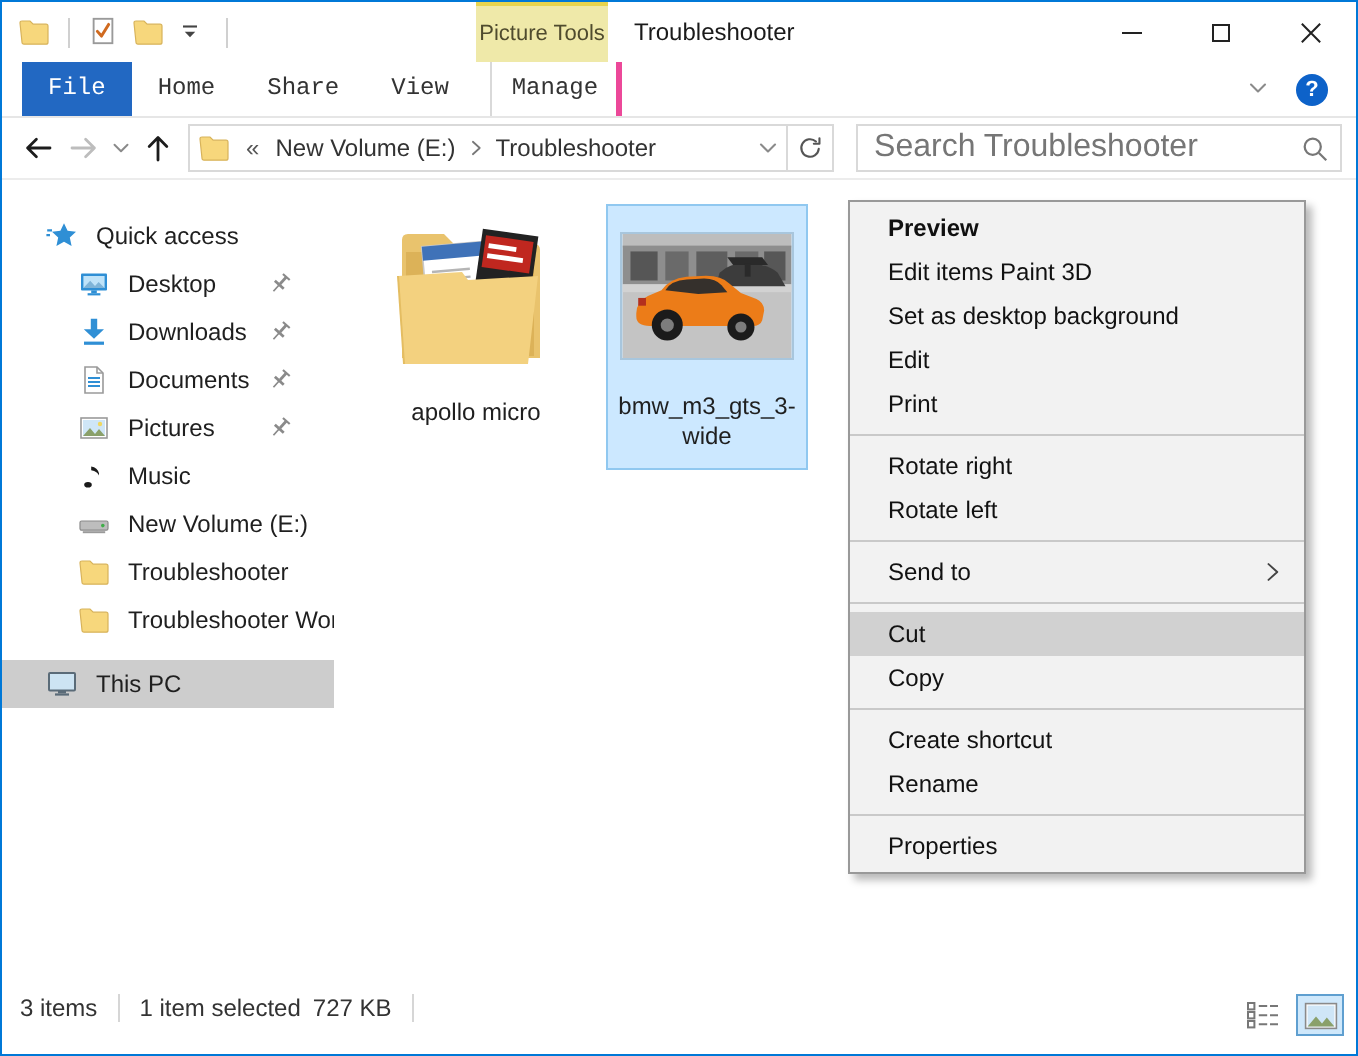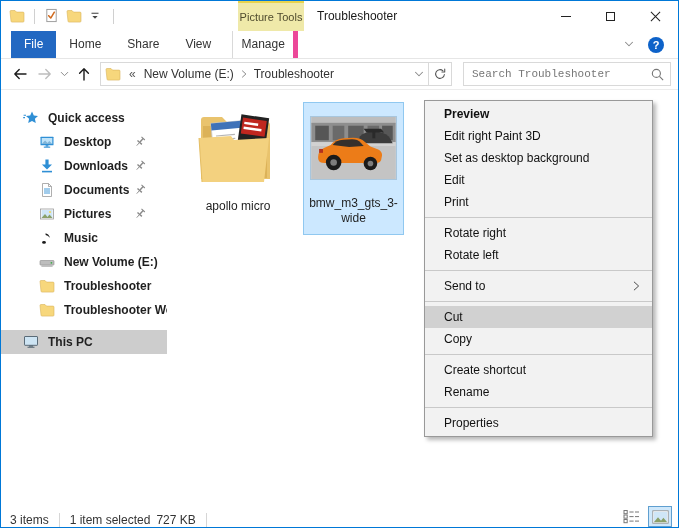--- a/index.html
+++ b/index.html
@@ -22,50 +22,50 @@
     font-size:11px; color:#4f4b2e; }
   .wtitle { position:absolute; left:316px; top:0; height:30px; line-height:30px; font-size:12px; color:#1a1a1a; }
   .wcontrols { margin-left:auto; display:flex; height:30px; }
   .wbtn { width:45px; height:30px; display:flex; align-items:center; justify-content:center; }
   .min-glyph { width:10px; border-top:1px solid #222; display:block; }
   .max-glyph { width:9px; height:9px; border:1px solid #222; display:block; }
 
   
   .tabsrow { height:28px; display:flex; align-items:stretch; border-bottom:1px solid #e6e6e6; flex-shrink:0; background:#fff; }
   .tabs { display:flex; padding-left:10px; }
-  .tab { padding:0 13px; line-height:27px; font-size:12px; color:#333; }
+  .tab { padding:0 13px; line-height:27px; font-size:12px; color:#333;font-family:Liberation Mono, monospace; }
   .tab.active { background:var(--file-tab-bg); color:#fff; }
   .tab.contextual { width:66px; padding:0; text-align:center; margin-left:8px; background:#fff;
-    border-left:1px solid #d9d9d9; border-right:5px solid #ec4899; }
+    border-left:1px solid #d9d9d9; border-right:3px solid #ec4899; }
   .tabs-right { margin-left:auto; display:flex; align-items:center; gap:10px; padding-right:14px; }
   .tabs-right .icon { width:16px; height:16px; display:inline-flex; }
   .help { width:16px; height:16px; border-radius:50%; background:#0d62c9; color:#fff; font-size:11px; font-weight:bold;
     display:flex; align-items:center; justify-content:center; }
 
   
   .navrow { height:31px; display:flex; align-items:center; padding:0 7px; border-bottom:1px solid #ececec; flex-shrink:0; gap:1px; background:#fff; }
   .navbtn { width:24px; height:24px; display:flex; align-items:center; justify-content:center; }
   .navbtn.narrow { width:13px; }
   .navbtn svg, .addr svg, .search svg { display:block; }
   .addr { display:flex; align-items:stretch; height:24px; border:1px solid #d9d9d9; background:#fff; width:352px; margin-left:3px; }
   .addr-main { flex:1; display:flex; align-items:center; padding-left:4px; overflow:hidden; }
   .addr-main .icon { width:16px; height:16px; margin-right:5px; flex-shrink:0; display:inline-flex; }
   .addr-overflow { color:#555; padding:0 3px; }
   .crumb { padding:0 5px; color:#333; white-space:nowrap; }
   .crumb-sep { display:inline-flex; width:10px; }
   .addr-dd { width:18px; display:flex; align-items:center; justify-content:center; }
   .addr-refresh { width:23px; border-left:1px solid #d9d9d9; display:flex; align-items:center; justify-content:center; }
   .search { flex:1; display:flex; align-items:center; height:24px; border:1px solid #d9d9d9; background:#fff; margin-left:10px; }
-  .search input { flex:1; border:none; outline:none; font-family:Liberation Mono, monospace; font-size:11px; padding-left:8px; color:#333; background:transparent; }
+  .search input { flex:1; border:none; outline:none; font-family:Liberation Sans, sans-serif; font-size:16px; padding-left:8px; color:#333; background:transparent; }
   .search input::placeholder { color:#767676; }
   .search .sicon { width:26px; display:flex; align-items:center; justify-content:center; }
 
   
   .content { flex:1; display:flex; background:#fff; overflow:hidden; }
-  .sidebar { width:166px; padding-top:16px; flex-shrink:0; overflow:hidden;font-weight:bold; }
+  .sidebar { width:166px; padding-top:16px; flex-shrink:0; overflow:hidden; }
   .side-item { height:24px; display:flex; align-items:center; padding-left:22px; white-space:nowrap; position:relative; overflow:hidden; }
   .side-item.lvl1 { padding-left:38px; }
   .side-item.gap { margin-top:8px; }
   .side-item.selected { background:var(--sidebar-selected-bg); }
   .side-item .icon { width:16px; height:16px; margin-right:9px; flex-shrink:0; display:inline-flex; }
   .side-item .pin { position:absolute; right:20px; top:5px; width:14px; height:14px; display:inline-flex; }
 
   .main { flex:1; padding:12px 0 0 20px; display:flex; gap:14px; align-items:flex-start; }
   .tile { width:102px; display:flex; flex-direction:column; align-items:center; text-align:center; }
   .tile .label { margin-top:4px; line-height:15px; max-width:98px; overflow-wrap:break-word; }
@@ -76,21 +76,21 @@
   
   .cm { position:absolute; left:423px; top:99px; width:229px; background:var(--menu-bg); border:1px solid var(--menu-border);
     box-shadow:3px 3px 4px rgba(0,0,0,0.28); padding:2px 0; z-index:10; }
   .cm-item { height:22px; line-height:22px; padding-left:19px; font-size:12px; color:#111; position:relative; }
   .cm-item.default { font-weight:bold; }
   .cm-item.highlighted { background:var(--menu-highlight); }
   .cm-sep { height:1px; background:#c9c9c9; margin:4px 0; }
   .cm-sub { position:absolute; right:9px; top:4px; width:14px; height:14px; display:inline-flex; }
 
   
-  .statusbar { height:30px; display:flex; align-items:flex-end; padding-left:9px; gap:10px; flex-shrink:0; background:#fff; color:#333; }
+  .statusbar { height:30px; display:flex; align-items:flex-start; padding-left:9px; gap:10px; flex-shrink:0; background:#fff; color:#333; }
   .sdiv { width:1px; height:14px; background:#d6d6d6; }
   .status-right { margin-left:auto; display:flex; align-items:center; gap:7px; padding-right:6px; }
   .view-details { width:20px; height:18px; display:flex; align-items:center; justify-content:center; }
   .view-thumb { width:24px; height:21px; background:#cfe8fb; border:1px solid #5f9fd0; display:flex; align-items:center; justify-content:center; }
 </style>
 </head>
 <body>
 
 <div class="window">
 
@@ -441,21 +441,21 @@
             <rect x="0.8" y="0.8" width="15.4" height="12.4" fill="#fff" stroke="#8a8a8a" stroke-width="0.8"></rect>
             <rect x="1.8" y="1.8" width="13.4" height="10.4" fill="#cfe6f7"></rect>
             <path d="M1.8,12.2 l4.2,-5 3,3.6 2.4,-3 3.8,4.4 z" fill="#8aa06a"></path>
           </svg>
         </span>
     </div>
   </div>
 
   <div class="cm" id="context-menu">
       <div class="cm-item default">Preview</div>
-      <div class="cm-item">Edit right Paint 3D</div>
+      <div class="cm-item">Edit items Paint 3D</div>
       <div class="cm-item">Set as desktop background</div>
       <div class="cm-item">Edit</div>
       <div class="cm-item">Print</div>
       <div class="cm-sep"></div>
       <div class="cm-item">Rotate right</div>
       <div class="cm-item">Rotate left</div>
       <div class="cm-sep"></div>
       <div class="cm-item">Send to<span class="cm-sub">
           <svg width="14" height="14" viewBox="0 0 16 16">
             <path d="M6,3.5 L11,8 L6,12.5" stroke="#444" stroke-width="1.1" fill="none" stroke-linecap="round" stroke-linejoin="round"></path>

